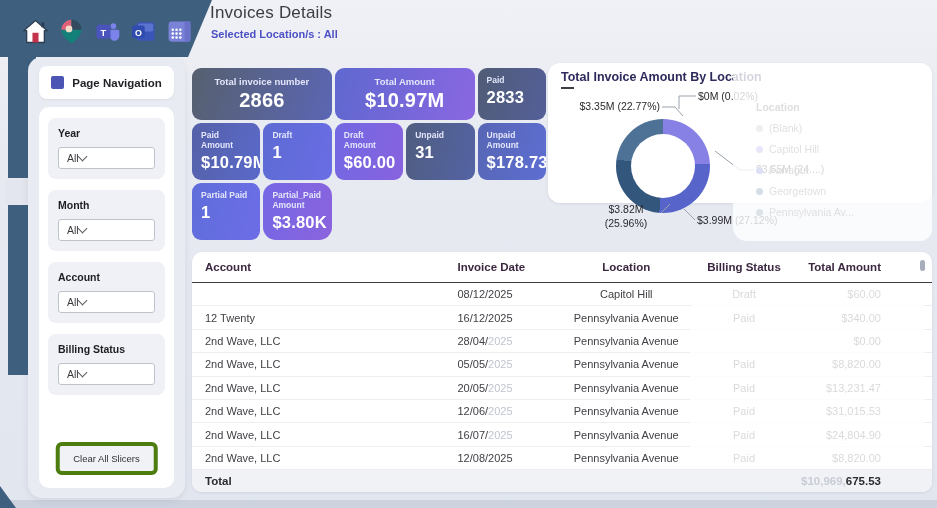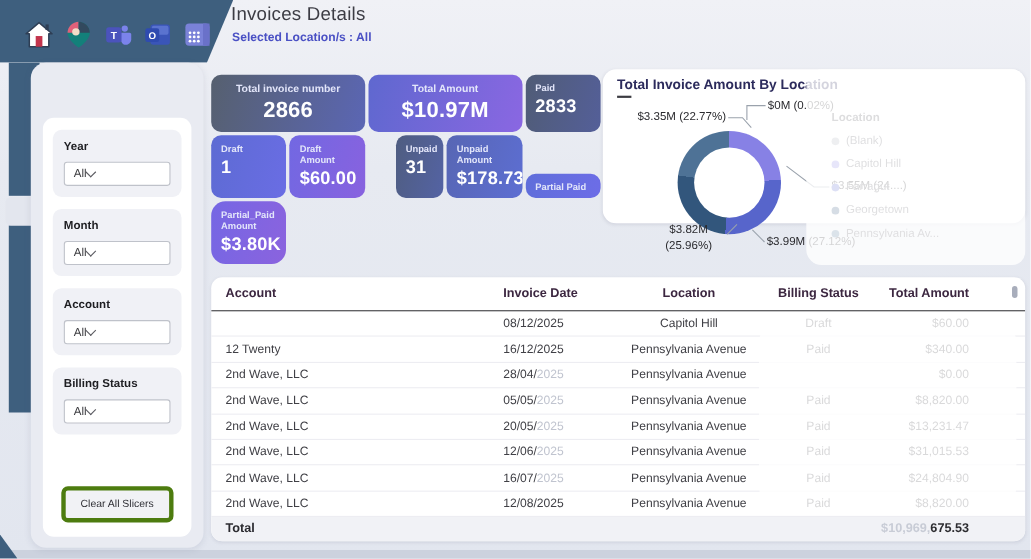--- a/index.html
+++ b/index.html
@@ -53,23 +53,23 @@
   .kpi .k-value { font-size:16.5px; font-weight:bold; margin-top:3px; letter-spacing:.2px; }
   .kpi.large { grid-column:span 2; text-align:center; padding-top:8px; }
   .kpi.large .k-label { font-size:9.5px; }
   .kpi.large .k-value { font-size:20px; margin-top:2px; }
   .c0 { background:linear-gradient(105deg,#56606f,#5b66b4); }
   .c1 { background:linear-gradient(105deg,#5f68cf,#8a67e2); }
   .c2 { background:linear-gradient(105deg,#505c76,#545f99); }
   .c3 { background:linear-gradient(105deg,#5561a8,#5a69c9); }
   .c4 { background:linear-gradient(105deg,#5d6bd3,#6a6de4); }
   .c5 { background:linear-gradient(105deg,#7268e2,#8862df); }
-  .c6 { background:linear-gradient(105deg,#4f5d80,#5463a4);margin-left:25px; }
+  .c6 { background:linear-gradient(105deg,#4f5d80,#5463a4); }
   .c7 { background:linear-gradient(105deg,#5766b4,#5d6ed2); }
-  .c8 { background:linear-gradient(105deg,#5f6eda,#6d6de7);margin-top:35px; }
+  .c8 { background:linear-gradient(105deg,#5f6eda,#6d6de7); }
   .c9 { background:linear-gradient(105deg,#7567e4,#8b63de);border-radius:13px; }
 
   
   .donut-card { position:absolute; left:548px; top:63px; width:384px; height:140px; background:#fff;
                 border-radius:12px; box-shadow:0 1px 3px rgba(60,60,90,.10); }
   .chart-title { position:absolute; left:13px; top:7px; font-size:12.5px; font-weight:bold; color:#2c2b5c; }
   .title-underline { position:absolute; left:13px; top:24px; width:13px; height:2px; background:#3c3c42; }
   .donut { position:absolute; left:68px; top:56px; width:94px; height:94px; border-radius:50%; cursor:pointer; }
   .donut-hole { position:absolute; inset:15px; background:#fff; border-radius:50%; }
   .leaders { position:absolute; inset:0; pointer-events:none; }
@@ -159,20 +159,24 @@
           <circle cx="12.5" cy="23" r="1.5"></circle>
           <circle cx="17" cy="23" r="1.5"></circle>
       </g>
     </svg>
   </div>
 
   <div class="page-title">Invoices Details</div>
   <div class="page-subtitle">Selected Location/s : All</div>
 
   <div class="sidebar">
+    <div class="nav-card">
+      <div class="nav-sq"></div>
+      <div class="nav-label">Page Navigation</div>
+    </div>
     <div class="slicer-panel">
       <div>
           <div class="slicer">
             <div class="slicer-label">Year</div>
             <div class="slicer-select">
               <span class="slicer-value">All</span>
               <span class="chev"></span>
             </div>
           </div>
           <div class="slicer">
@@ -207,20 +211,24 @@
         <div class="k-value">2866</div>
       </div>
       <div class="kpi c1 large">
         <div class="k-label">Total Amount</div>
         <div class="k-value">$10.97M</div>
       </div>
       <div class="kpi c2">
         <div class="k-label">Paid</div>
         <div class="k-value">2833</div>
       </div>
+      <div class="kpi c3">
+        <div class="k-label">Paid Amount</div>
+        <div class="k-value">$10.79M</div>
+      </div>
       <div class="kpi c4">
         <div class="k-label">Draft</div>
         <div class="k-value">1</div>
       </div>
       <div class="kpi c5">
         <div class="k-label">Draft Amount</div>
         <div class="k-value">$60.00</div>
       </div>
       <div class="kpi c6">
         <div class="k-label">Unpaid</div>

